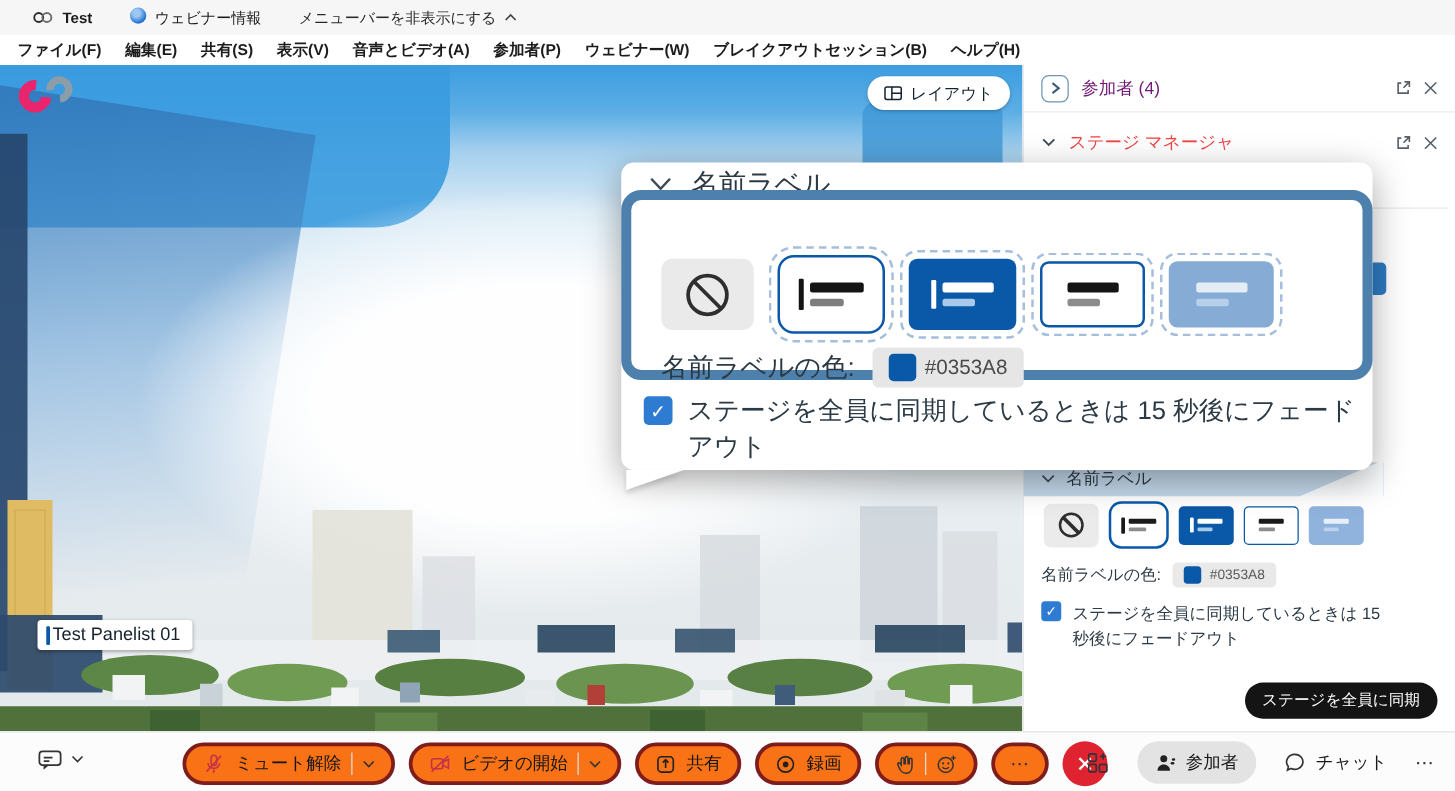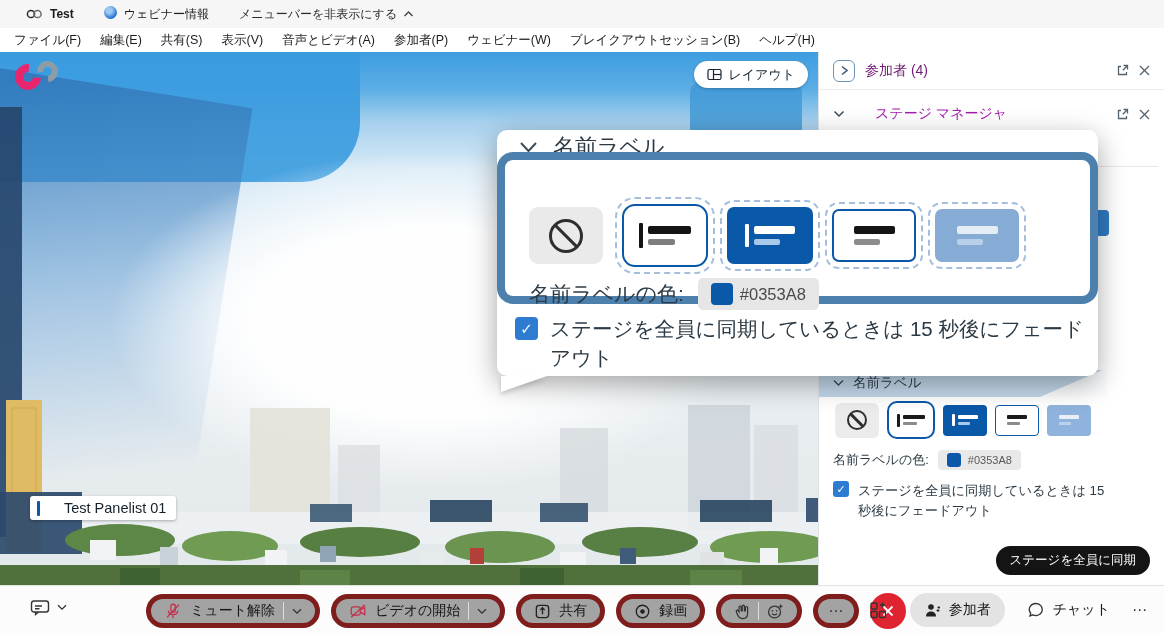--- a/index.html
+++ b/index.html
@@ -20,21 +20,21 @@
   .signal i { display: block; width: 2px; background: #fff; border-radius: 1px; }
   .signal i:nth-child(1){height:3px}.signal i:nth-child(2){height:5px}.signal i:nth-child(3){height:7px}
   .win-btns { display: flex; align-items: center; gap: 24px; padding: 0 8px; color: #6f6f6f; }
   .wb { width: 12px; height: 12px; position: relative; cursor: default; }
   .wb-min::after { content:""; position:absolute; left:0; right:0; top:6px; height:1.4px; background:#6f6f6f; }
   .wb-max::after { content:""; position:absolute; left:1px; top:2px; width:9px; height:8px; border:1.3px solid #6f6f6f; border-radius:1px; }
   .wb-close::before,.wb-close::after { content:""; position:absolute; left:-1px; top:5px; width:14px; height:1.4px; background:#6f6f6f; }
   .wb-close::before{transform:rotate(45deg)} .wb-close::after{transform:rotate(-45deg)}
 
   
-  .menubar { position: absolute; top: 28px; left: 0; right: 0; height: 24px; background: #fff; z-index: 30; display: flex; align-items: center; gap: 19px; padding-left: 14px; font-size: 12.5px; color: #1c1c1c; }
+  .menubar { position: absolute; top: 28px; left: 0; right: 0; height: 24px; background: #fff; z-index: 30; display: flex; align-items: center; gap: 19px; padding-left: 14px; font-size: 12.5px; color: #1c1c1c; font-weight: bold; }
   .menubar span { cursor: default; }
 
   
   .stage { position: absolute; left: 0; top: 52px; width: 818px; height: 533px; overflow: hidden; z-index: 1;
     background: linear-gradient(180deg, #3d9de0 0%, #5caee5 7%, #a6d0ee 13%, #d8eaf6 22%, #e9f1f7 45%, #e7ecef 75%, #e3e8ea 100%); }
   .sky-blob1 { position:absolute; left:-60px; top:-20px; width:420px; height:150px; background:#3a9bdf; border-radius:0 0 60px 30px; opacity:.9; }
   .sky-blob2 { position:absolute; left:690px; top:30px; width:112px; height:100px; background:#3f97d6; border-radius:10px; opacity:.8; }
   .sky-wash { position:absolute; left:-80px; top:30px; width:300px; height:440px; transform:rotate(9deg);
     background: linear-gradient(165deg, rgba(47,116,182,.85) 0%, rgba(86,148,205,.5) 45%, rgba(140,190,230,0) 85%); }
   .navy-edge { position:absolute; left:0; top:55px; width:22px; height:430px; background:#27466e; opacity:.92; }
@@ -45,32 +45,32 @@
   .brand { position:absolute; left:14px; top:6px; display:flex; align-items:center; gap:10px; }
   .heart { position:relative; width:54px; height:44px; }
   .h-pink { position:absolute; left:1px; top:6px; width:26px; height:26px; border:8px solid #e8256d; border-radius:50%; border-right-color:transparent; transform:rotate(-40deg); }
   .h-gray { position:absolute; left:23px; top:3px; width:21px; height:21px; border:6.5px solid #8d9da8; border-radius:50%; border-left-color:transparent; transform:rotate(-50deg); }
   .brand-text { font-size:31px; font-weight:800; letter-spacing:.5px; color:#101417; }
 
   .layout-btn { position:absolute; right:10px; top:9px; background:#fff; border-radius:15px; height:27px; display:flex; align-items:center; gap:6px; padding:0 13px; font-size:13px; color:#13222e; box-shadow:0 1px 3px rgba(0,0,0,.25); cursor:pointer; }
 
   .slide-text { position:absolute; left:232px; top:242px; font-size:45px; color:#1b2a35; letter-spacing:.5px; white-space:nowrap; }
 
-  .name-label { position:absolute; left:30px; top:444px; background:#fff; border-radius:3px; display:flex; align-items:center; gap:24px; padding:4px 10px 4px 7px; box-shadow:0 1px 3px rgba(0,0,0,.3); }
+  .name-label { position:absolute; left:30px; top:444px; background:#fff; border-radius:3px; display:flex; align-items:center; gap:2px; padding:4px 10px 4px 7px; box-shadow:0 1px 3px rgba(0,0,0,.3); }
   .name-label .bar { width:3px; height:15px; background:#0b57a8; border-radius:1px; }
   .name-label .txt { font-size:14.5px; color:#15212b; }
 
   
   .panel { position:absolute; left:818px; top:52px; width:346px; height:533px; background:#fff; border-left:1px solid #dfe2e5; z-index:2; color:#24333e; }
   .p-row { position:absolute; left:0; right:0; display:flex; align-items:center; gap:10px; padding:0 14px; }
   .p-row1 { top:0; height:38px; border-bottom:1px solid #ededed; }
   .p-row2 { top:47px; height:30px; }
   .chev-box { width:22px; height:22px; border:1.5px solid #6f94b3; border-radius:6px; display:flex; align-items:center; justify-content:center; color:#3c5a74; cursor:pointer; flex:none; }
   .p-title { font-size:14px; font-weight:400; color:#701a75; flex:1; }
-  .p-title2 { font-size:14px; font-weight:500; color:#a21caf; flex:1;margin-left:20px; }
+  .p-title2 { font-size:14px; font-weight:500; color:#ef4444; flex:1; }
   .p-ic { color:#55616b; cursor:pointer; flex:none; display:flex; }
   .p-div-sliver { position:absolute; left:278px; right:6px; top:114px; height:1px; background:#e7e7e7; }
   .hidden-frag { position:absolute; left:276px; top:158px; width:14px; height:26px; background:#2e7cc3; border-radius:4px; }
 
   .tint { position:absolute; left:0; top:318px; width:288px; height:27px; background:rgba(148,186,221,.55); }
   .wedge-panel { position:absolute; left:214px; top:316px; width:74px; height:32px; background:#fff; clip-path: polygon(0 100%, 100% 0, 100% 100%); opacity:.95; }
 
   .nl-header { position:absolute; left:14px; top:322px; display:flex; align-items:center; gap:9px; font-size:13.5px; color:#2b3a45; }
   .nl-row { position:absolute; left:16px; top:349px; display:flex; align-items:center; gap:8px; }
 
@@ -143,21 +143,21 @@
   .chip-l .val { font-size:16.5px; color:#4a4a4a; }
   .co-check { position:absolute; top:184px; left:18px; display:flex; gap:12px; }
   .cb-l { width:23px; height:23px; font-size:15px; border-radius:4px; margin-top:3px; }
   .co-check .txt { font-size:20.5px; line-height:1.42; color:#2b3a45; width:552px; }
   .co-tail { position:absolute; left:4px; top:100%; width:0; height:0; border-top:16px solid #fff; border-right:46px solid transparent; filter:drop-shadow(0 3px 2px rgba(0,0,0,.15)); }
 
   
   .toolbar { position:absolute; left:0; top:585px; width:1164px; height:48px; background:#fcfcfc; border-top:1px solid #e3e3e3; z-index:20; }
   .cap-group { position:absolute; left:30px; top:13px; display:flex; align-items:center; gap:7px; color:#333; cursor:pointer; }
   .center-group { position:absolute; left:146px; top:7px; display:flex; align-items:center; gap:11px; }
-  .pill { height:34px; background:#a3a3a3; border:5px solid #7f1d1d; border-radius:17px; display:inline-flex; align-items:center; gap:8px; padding:0 13px; font-size:14px; color:#161616; cursor:pointer; }
+  .pill { height:34px; background:#f97316; border:3px solid #7f1d1d; border-radius:17px; display:inline-flex; align-items:center; gap:8px; padding:0 13px; font-size:14px; color:#161616; cursor:pointer; }
   .pill .vdiv { width:1px; height:18px; background:#ddd; }
   .more-pill { width:46px; justify-content:center; }
   .leave-btn { width:36px; height:36px; border-radius:50%; background:#e02330; display:flex; align-items:center; justify-content:center; cursor:pointer; }
   .right-group { position:absolute; right:16px; top:7px; display:flex; align-items:center; gap:22px; height:34px; }
   .tab-btn { display:flex; align-items:center; gap:8px; font-size:14px; color:#161616; cursor:pointer; }
   .tab-active { background:#e3e3e3; border-radius:17px; height:34px; padding:0 14px; }
   .dots { font-size:15px; color:#333; letter-spacing:1px; cursor:pointer; }
   .red { color:#c4314b; }
   svg.ic { display:block; }
 </style>

